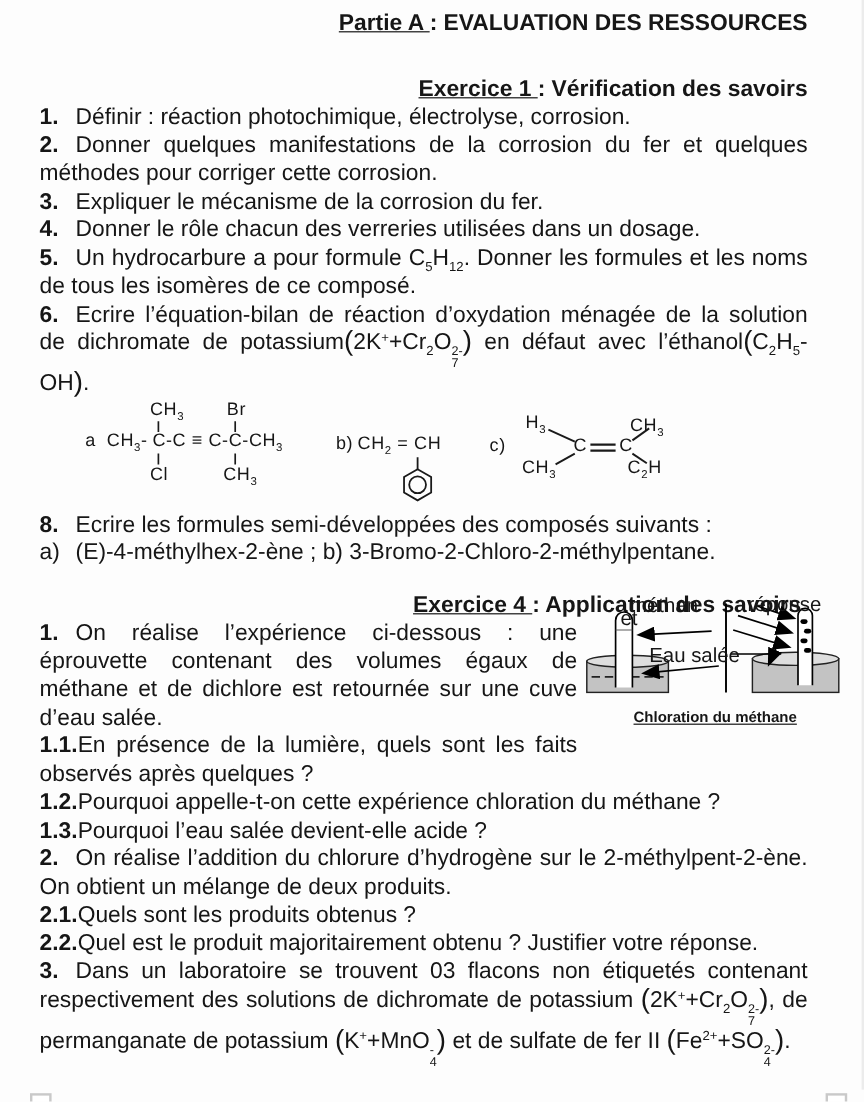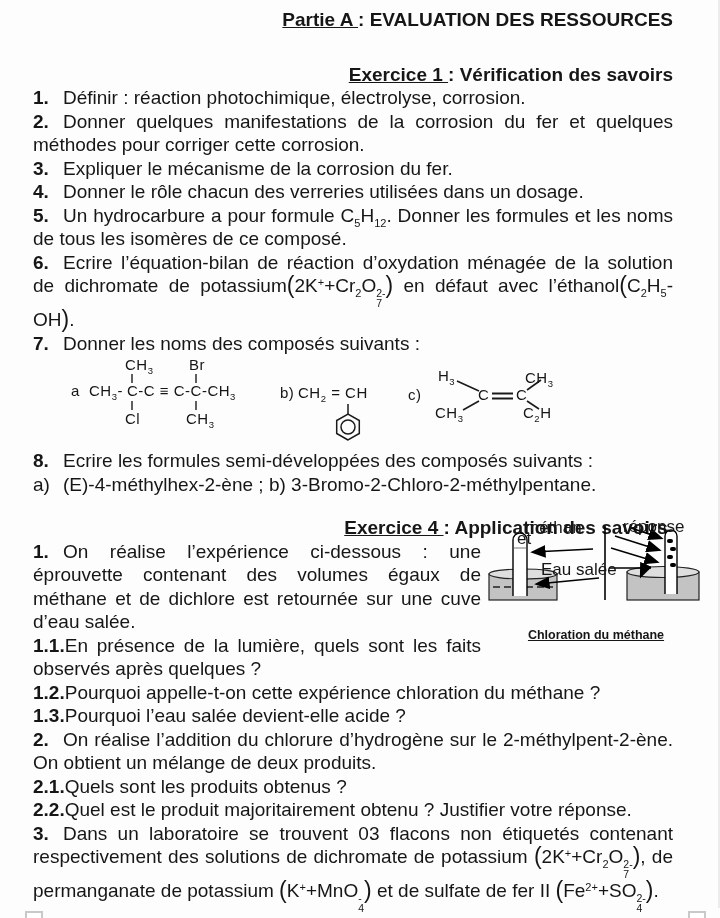--- a/index.html
+++ b/index.html
@@ -29,21 +29,21 @@
        font-size:10.5px;line-height:10px;vertical-align:-5px}
   .bp{font-size:23px;font-weight:400;line-height:0;vertical-align:-1px}
   
   .structs{position:relative;height:88px;margin:2px 0 4px 0;font-size:15px;line-height:16px;text-align:left}
   .structs sub{font-size:9.5px;vertical-align:-4px}
   .structs .pos{position:absolute;white-space:nowrap;letter-spacing:.5px}
   .structs svg{position:absolute;left:0;top:0;pointer-events:none}
   
   .expfig{position:absolute;top:28px;right:-38px;width:230px;margin:0;text-align:center}
   .expfig .flabel{position:absolute;font-size:17px;line-height:12px;letter-spacing:0;white-space:nowrap;text-align:center}
-  .expfig figcaption{font-size:12.5px;font-weight:700;text-decoration:underline;margin-top:14px}
+  .expfig figcaption{font-size:12.5px;font-weight:700;text-decoration:underline;margin-top:0}
   .narrow{margin-right:192px !important}
   .artifact{position:absolute;width:14px;height:10px;background:#fff;border:2px solid #c9c9c9}
 </style>
 </head>
 <body>
 
 <div class="page">
 
   <h1><span class="u">Partie A </span><span>: EVALUATION DES RESSOURCES</span></h1>
 
@@ -52,21 +52,20 @@
 
     <p class="item"><span class="num">1.</span><span>Définir : réaction photochimique, électrolyse, corrosion.</span></p>
     <p class="item"><span class="num">2.</span><span>Donner quelques manifestations de la corrosion du fer et quelques méthodes pour corriger cette corrosion.</span></p>
     <p class="item"><span class="num">3.</span><span>Expliquer le mécanisme de la corrosion du fer.</span></p>
     <p class="item"><span class="num">4.</span><span>Donner le rôle chacun des verreries utilisées dans un dosage.</span></p>
     <p class="item"><span class="num">5.</span><span>Un hydrocarbure a pour formule C<sub>5</sub>H<sub>12</sub>. Donner les formules et les noms de tous les isomères de ce composé.</span></p>
     <p class="item"><span class="num">6.</span><span>Ecrire l’équation-bilan de réaction d’oxydation ménagée de la solution de dichromate de potassium<span class="bp">(</span>2K<sup>+</sup>+Cr<sub>2</sub>O<span class="stk">
             <span>2-</span>
             <span>7</span>
           </span><span class="bp">)</span> en défaut avec l’éthanol<span class="bp">(</span>C<sub>2</sub>H<sub>5</sub>-OH<span class="bp">)</span>.</span></p>
-    <p class="item"><span class="num">7.</span><span>Donner les noms des composés suivants :</span></p>
 
     <div class="structs">
       <svg width="642" height="88" viewBox="0 0 642 88">
         <g stroke="#1a1a1a" stroke-width="1.4">
           <line x1="99" y1="17" x2="99" y2="26"></line>
           <line x1="99" y1="44" x2="99" y2="53"></line>
           <line x1="163" y1="17" x2="163" y2="26"></line>
           <line x1="163" y1="44" x2="163" y2="53"></line>
         </g>
         <g stroke="#1a1a1a" stroke-width="1.5" fill="none">

